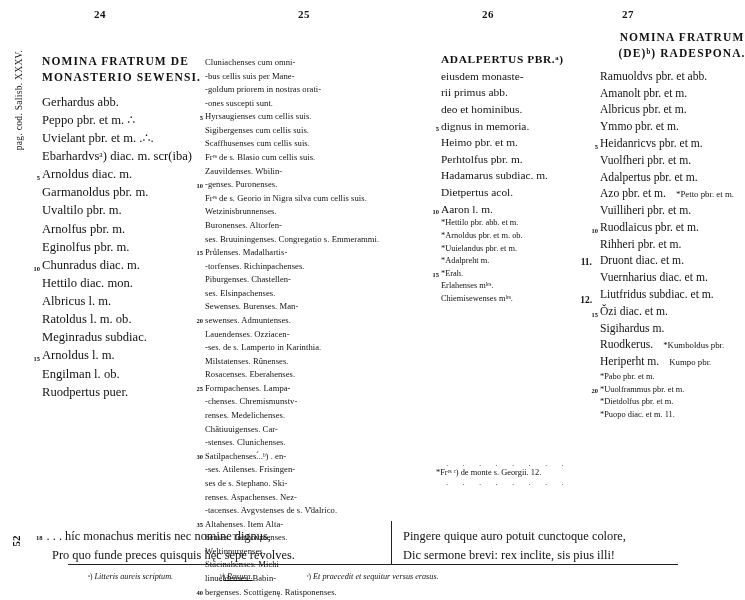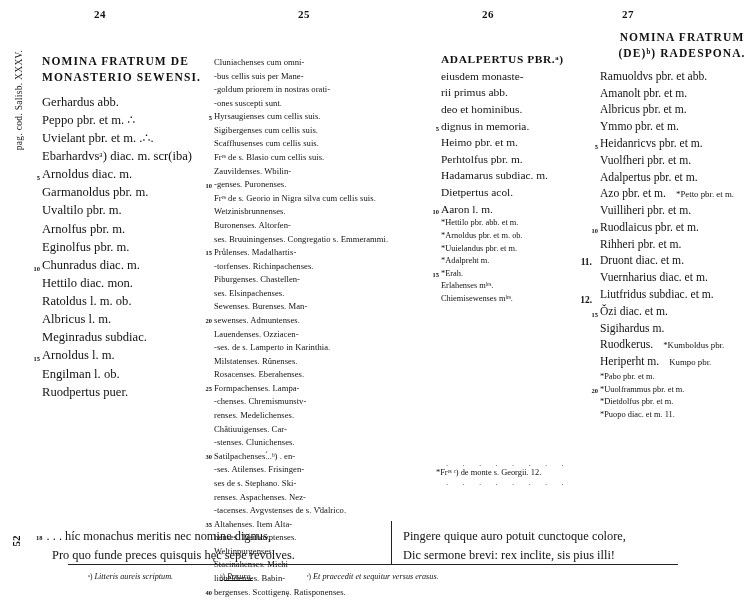--- a/index.html
+++ b/index.html
@@ -90,21 +90,21 @@
     bottom: 1px;
   }
 
   
   .col24 { left: 42px; top: 54px; width: 170px; }
   .col24 .chead { text-align: left; }
   .col24 .lines { margin-top: 7px; font-size: 12.6px; line-height: 1.44; }
 
   
   .col25 { left: 196px; top: 56px; width: 202px; }
-  .col25 .lines { font-size: 8.6px; line-height: 1.58; margin-left: 18px; }
+  .col25 .lines { font-size: 8.6px; line-height: 1.58; margin-left: 9px; }
   .col25 .ln { letter-spacing: .05px; }
   .tailnum {
     position: absolute;
     right: 0;
     font-weight: 700;
     font-size: 9.5px;
   }
 
   
   .col26 { left: 432px; top: 46px; width: 160px; }
@@ -202,22 +202,22 @@
         <div class="ln"><span>Peppo pbr. et m.  ∴</span></div>
         <div class="ln"><span>Uvielant pbr. et m.  .∴.</span></div>
         <div class="ln"><span>Ebarhardvsᵃ) diac. m. scr(iba)</span></div>
         <div class="ln"><span class="num">5</span><span>Arnoldus diac. m.</span></div>
         <div class="ln"><span>Garmanoldus pbr. m.</span></div>
         <div class="ln"><span>Uvaltilo pbr. m.</span></div>
         <div class="ln"><span>Arnolfus pbr. m.</span></div>
         <div class="ln"><span>Eginolfus pbr. m.</span></div>
         <div class="ln"><span class="num">10</span><span>Chunradus diac. m.</span></div>
         <div class="ln"><span>Hettilo diac. mon.</span></div>
+        <div class="ln"><span>Albricus l. m.</span></div>
         <div class="ln"><span>Ratoldus l. m. ob.</span></div>
-        <div class="ln"><span>Albricus l. m.</span></div>
         <div class="ln"><span>Meginradus subdiac.</span></div>
         <div class="ln"><span class="num">15</span><span>Arnoldus l. m.</span></div>
         <div class="ln"><span>Engilman l. ob.</span></div>
         <div class="ln"><span>Ruodpertus puer.</span></div>
       </div>
   </div>
 
   <div class="col col25">
     <div class="lines">
         <div class="ln"><span>Cluniachenses cum omni-</span></div>

